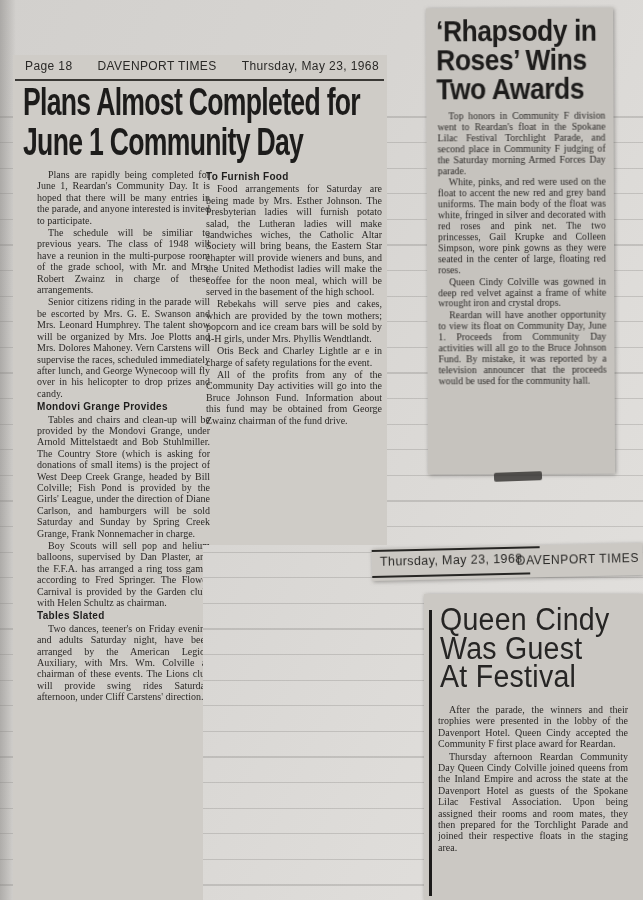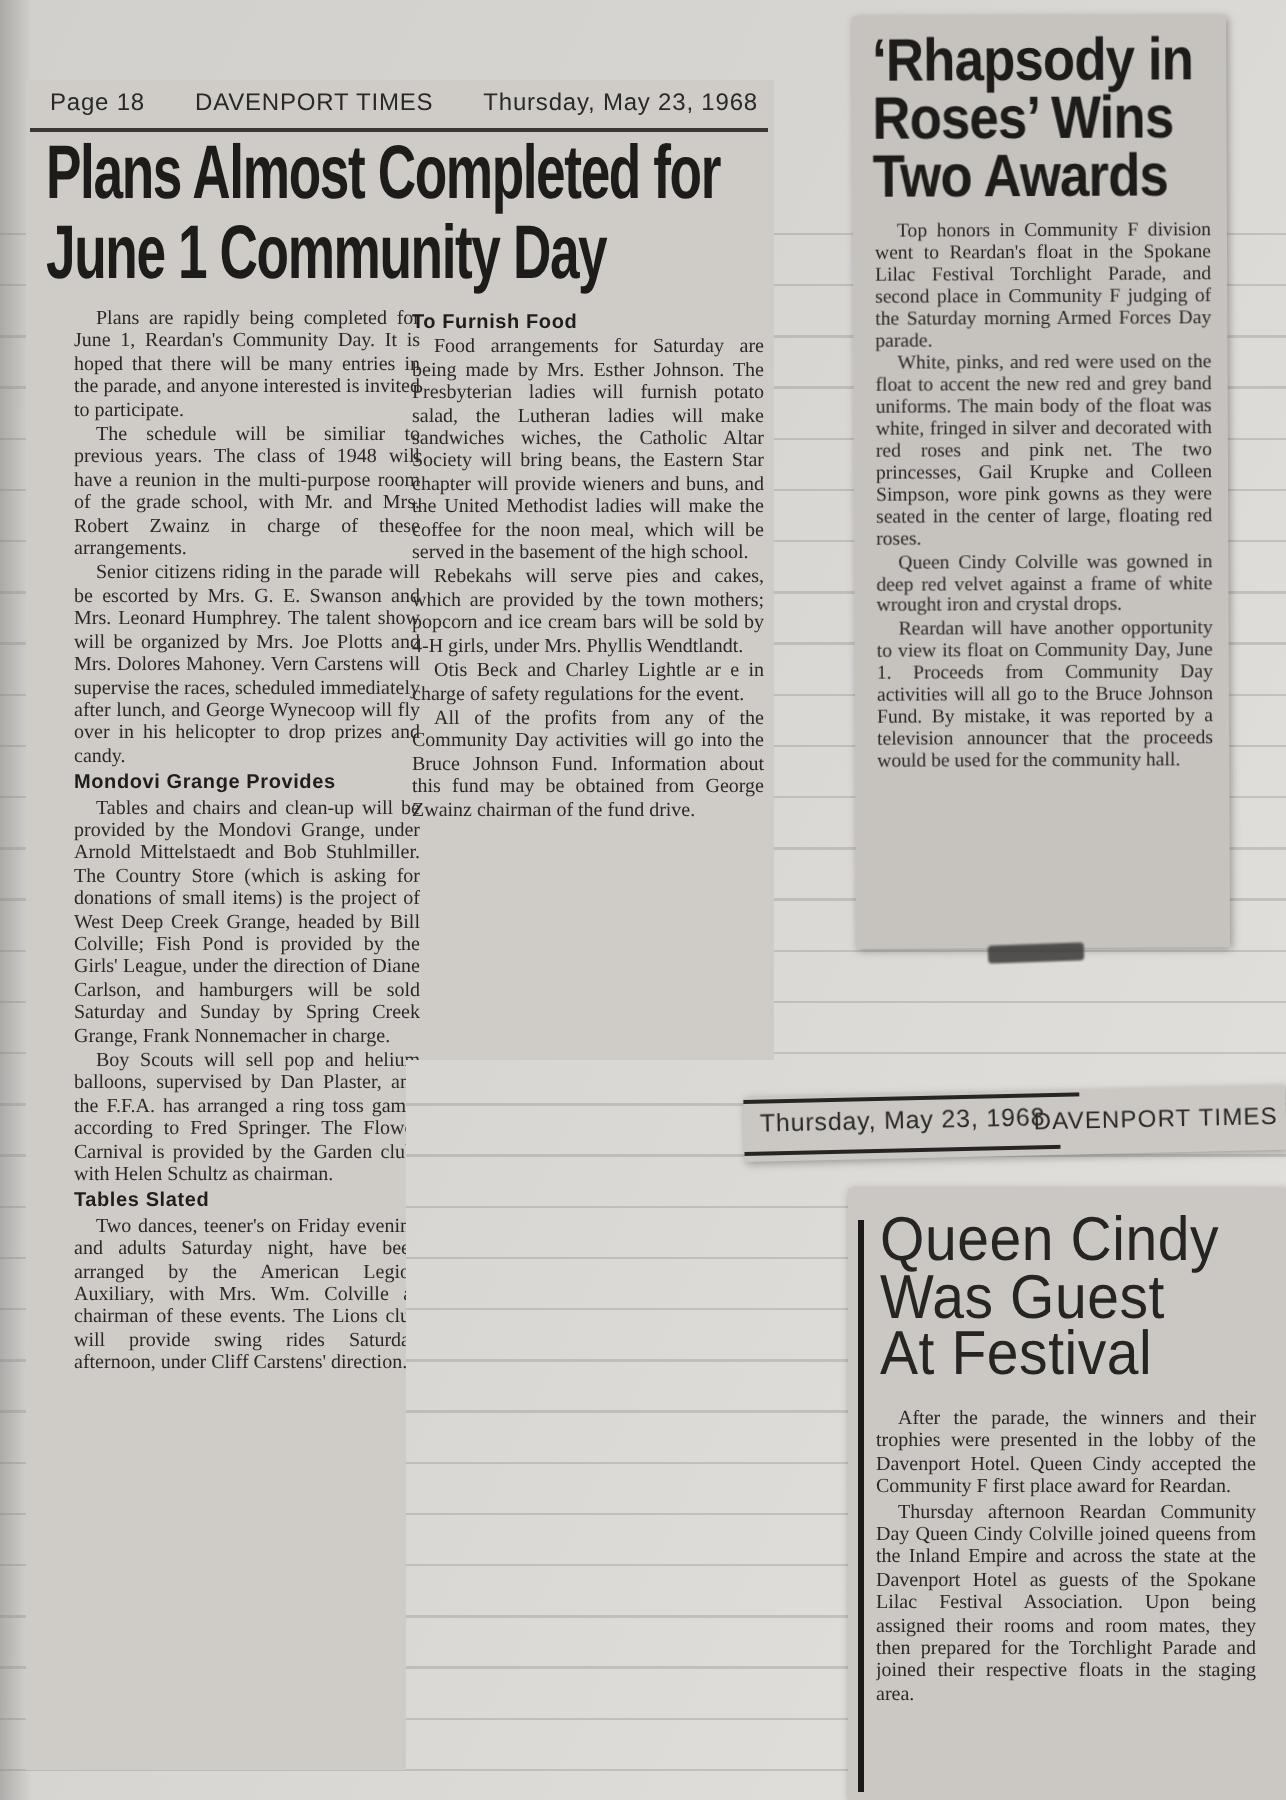--- a/index.html
+++ b/index.html
@@ -5,21 +5,21 @@
   html,body{margin:0;padding:0;}
   body{width:643px;height:900px;overflow:hidden;font-family:"Liberation Serif",serif;}
   .page{position:relative;width:643px;height:900px;overflow:hidden;
         background:linear-gradient(115deg,#d2d0cd 0%,#d7d5d2 40%,#dedcd9 72%,#e3e1de 100%);}
   .edge-shade{position:absolute;left:0;top:0;bottom:0;width:16px;
         background:linear-gradient(to right,rgba(70,68,66,.28),rgba(70,68,66,0));z-index:0;}
   .ruled-lines{position:absolute;left:0;right:0;top:92px;bottom:0;z-index:0;opacity:.55;
         background:repeating-linear-gradient(to bottom,transparent 0 24.4px,rgba(130,128,125,.55) 24.4px 25.6px);}
   .clipping{position:absolute;z-index:1;}
   
-  .clip-main{left:13px;top:40px;width:374px;height:845px;background:#cfccc7;
+  .clip-main{left:13px;top:55px;width:374px;height:845px;background:#cfccc7;
         clip-path:polygon(0 0,374px 0,374px 490px,190px 490px,190px 845px,0 845px);
         filter:drop-shadow(1px 1px 2px rgba(40,38,36,.45));}
   .masthead{position:absolute;left:12px;right:8px;top:4px;display:flex;justify-content:space-between;align-items:baseline;
         font-family:"Liberation Sans",sans-serif;font-size:12px;color:#2a2927;letter-spacing:.4px;}
   .masthead-rule{position:absolute;left:2px;right:3px;top:24px;height:1.6px;background:#3a3835;}
   .headline-main{position:absolute;left:10px;top:27px;width:520px;
         font-family:"Liberation Sans",sans-serif;font-weight:bold;font-size:38px;line-height:40px;
         letter-spacing:-1px;color:#1d1c1b;transform:scaleX(.70);transform-origin:left top;white-space:nowrap;}
   .col{position:absolute;font-size:10px;line-height:11.4px;color:#2b2927;overflow:hidden;text-align:justify;}
   .col1{left:11px;top:114px;width:173px;height:730px;margin-left:13px;}

